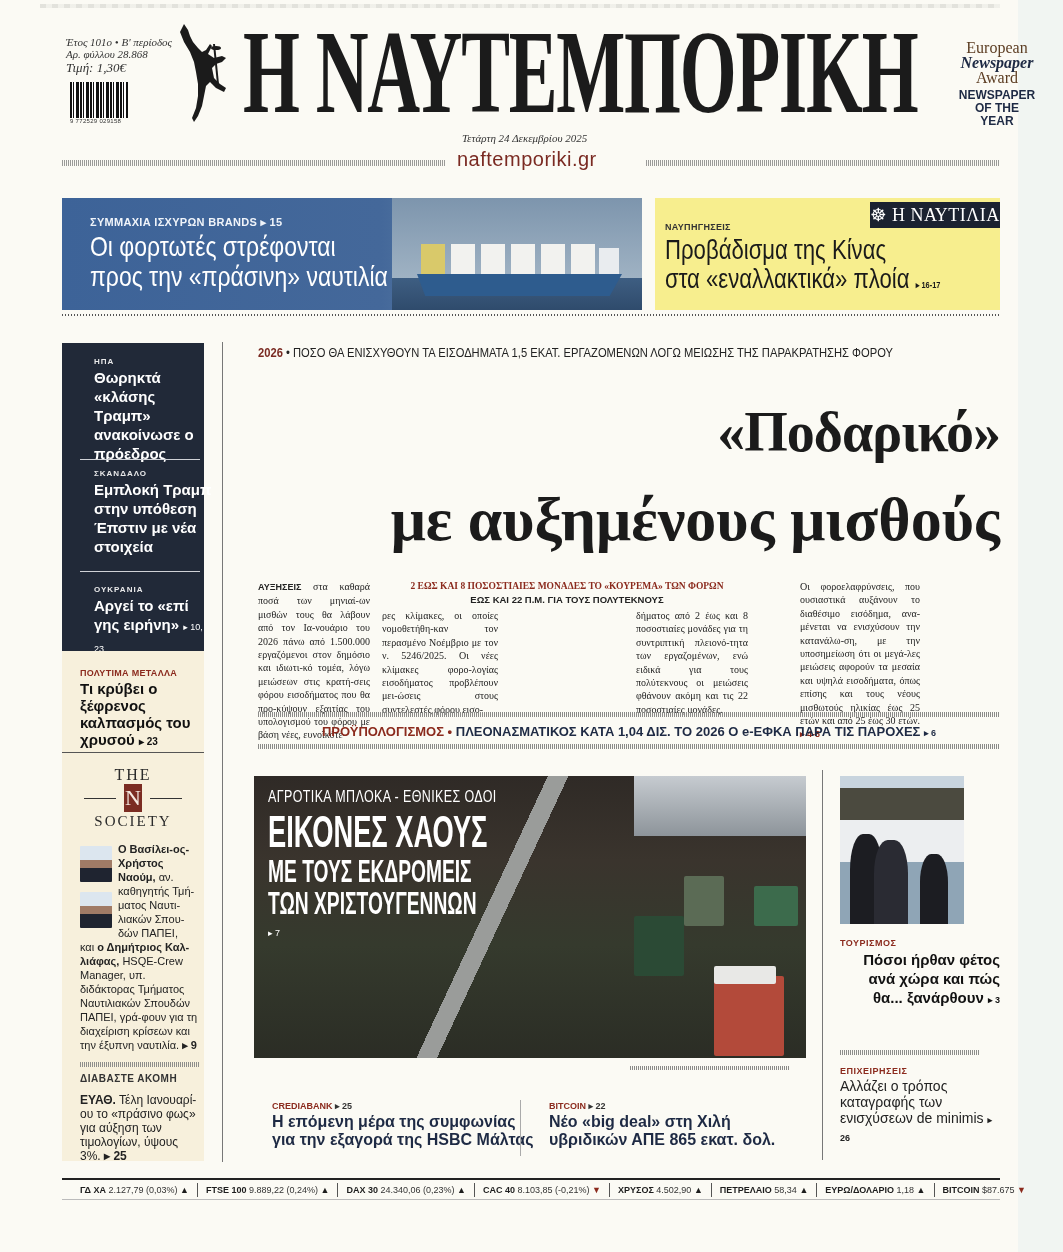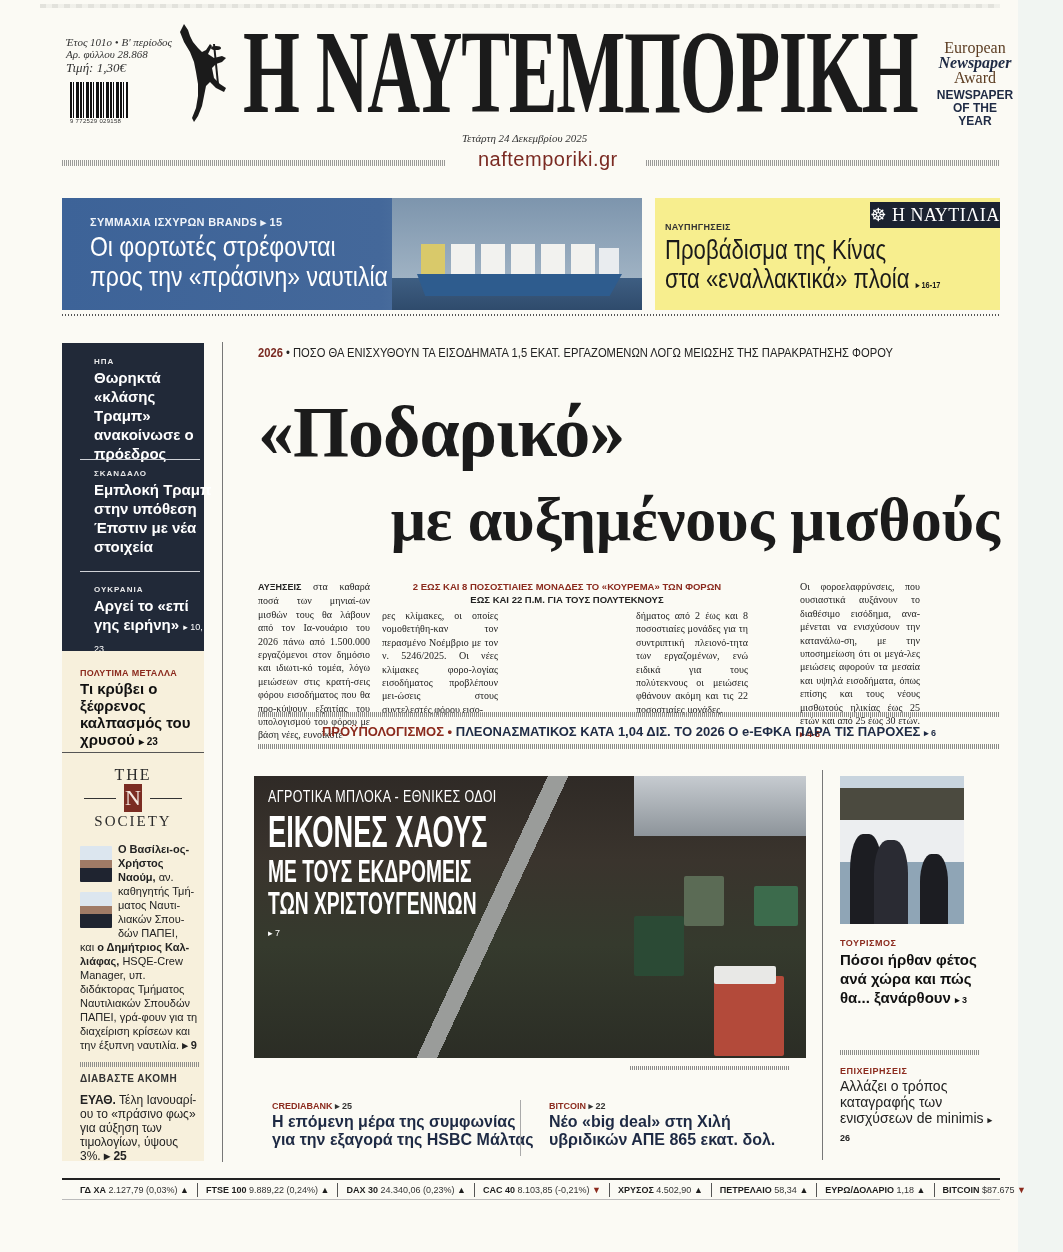--- a/index.html
+++ b/index.html
@@ -15,22 +15,22 @@
   .barcode { position: absolute; left: 70px; top: 82px; width: 70px; height: 44px; }
   .barcode .bars { width: 58px; height: 36px; background: repeating-linear-gradient(90deg,#111 0 2px,#fff 2px 3px,#111 3px 4px,#fff 4px 6px,#111 6px 9px,#fff 9px 10px); }
   .barcode .num { font-size: 6px; color: #333; letter-spacing: .3px; }
   .hermes { position: absolute; left: 178px; top: 22px; width: 52px; height: 102px; }
   .title { position: absolute; left: 243px; top: 20px; width: 626px; height: 106px; font-family: "Liberation Serif", serif; font-weight: 700; font-size: 118px; line-height: 106px; color: #1b1b1b; letter-spacing: -2px; transform: scaleX(.62); transform-origin: left top; white-space: nowrap; }
   .date { position: absolute; left: 462px; top: 132px; font-family: "Liberation Serif", serif; font-style: italic; font-size: 11px; color: #333; }
   .site-row { position: absolute; left: 62px; top: 148px; width: 938px; height: 28px; }
   .hatch { height: 6px; background: repeating-linear-gradient(90deg,#9a9a98 0 1px,#fbfaf4 1px 2px); }
   .site-row .hatch.l { position: absolute; left: 0; top: 12px; width: 384px; }
   .site-row .hatch.r { position: absolute; left: 584px; top: 12px; width: 354px; }
-  .site { position: absolute; left: 416px; top: 0; font-size: 20px; color: #7a2a22; letter-spacing: .5px; }
-  .award { position: absolute; left: 896px; top: 40px; width: 118px; text-align: center; padding-left: 40px; }
+  .site { position: absolute; left: 395px; top: 0; font-size: 20px; color: #7a2a22; letter-spacing: .5px; }
+  .award { position: absolute; left: 918px; top: 40px; width: 118px; text-align: center; padding-left: 40px; }
   .award .eu { font-family: "Liberation Serif", serif; font-size: 16px; line-height: 15px; color: #5c3d22; }
   .award .np { font-family: "Liberation Serif", serif; font-weight: 700; font-size: 16px; line-height: 15px; color: #1e2a44; font-style: italic; }
   .award .aw { font-family: "Liberation Serif", serif; font-size: 16px; line-height: 15px; color: #5c3d22; text-align: right; padding-right: 18px; }
   .award .noty { font-weight: 700; font-size: 12px; line-height: 13px; color: #1e2a44; margin-top: 4px; }
 
   
   .banner-blue { position: absolute; left: 62px; top: 198px; width: 580px; height: 112px; background: linear-gradient(90deg,#3d6398 0%,#44689a 55%,#5b7ea6 70%,#55769c 100%); overflow: hidden; }
   .banner-blue .kicker { position: absolute; left: 28px; top: 18px; font-weight: 700; font-size: 11px; color: #f0f4fa; letter-spacing: .3px; }
   .banner-blue .head { position: absolute; left: 28px; top: 34px; font-size: 28px; line-height: 30px; color: #fff; transform: scaleX(.82); transform-origin: left top; white-space: nowrap; }
   .ship { position: absolute; left: 345px; top: 40px; width: 230px; height: 66px; }
@@ -69,26 +69,26 @@
   .society-text .indent { padding-left: 38px; display: block; }
   .society-text b { font-weight: 700; }
   .read-more { position: absolute; left: 80px; top: 1073px; font-weight: 700; font-size: 10px; letter-spacing: .5px; color: #333; }
   .euath { position: absolute; left: 80px; top: 1093px; width: 120px; font-size: 12px; line-height: 14px; color: #222; }
   .hatch-sm { position: absolute; height: 5px; background: repeating-linear-gradient(90deg,#8d8d8b 0 1px,transparent 1px 2px); }
   .vline { position: absolute; width: 1px; background: #777; }
 
   
   .supra { position: absolute; left: 258px; top: 345px; font-size: 13px; color: #222; white-space: nowrap; transform: scaleX(.86); transform-origin: left top; }
   .supra .yr { color: #7a2a22; font-weight: 700; }
-  .mainhead1 { position: absolute; left: 258px; top: 386px; width: 742px; text-align: left; font-family: "Liberation Serif", serif; font-weight: 700; font-size: 72px; line-height: 92px; color: #1b1b1b; letter-spacing: -1px; }
+  .mainhead1 { position: absolute; left: 258px; top: 386px; width: 742px; text-align: right; font-family: "Liberation Serif", serif; font-weight: 700; font-size: 56px; line-height: 92px; color: #1b1b1b; letter-spacing: -1px; }
   .mainhead2 { position: absolute; left: 258px; top: 486px; width: 742px; text-align: right; font-family: "Liberation Serif", serif; font-weight: 700; font-size: 62px; line-height: 66px; color: #1b1b1b; }
   .bodytext { position: absolute; font-family: "Liberation Serif", serif; font-size: 10px; line-height: 13.4px; color: #222; text-align: justify; }
   .bodytext b { font-family: "Liberation Sans", sans-serif; font-weight: 700; font-size: 9px; }
   .subhead { position: absolute; left: 380px; top: 580px; width: 374px; text-align: center; font-weight: 700; font-size: 9.5px; line-height: 13px; }
-  .subhead .l1 { color: #8b2a1d; }
+  .subhead .l1 { color: #8b2a1d; font-family: Liberation Serif, serif; }
   .subhead .l2 { color: #222; }
 
   .budget-hatch { position: absolute; left: 258px; width: 742px; height: 5px; background: repeating-linear-gradient(90deg,#8a8a88 0 1px,transparent 1px 2px); }
   .budget { position: absolute; left: 258px; top: 724px; width: 742px; text-align: center; font-weight: 700; font-size: 13px; color: #1e2a44; white-space: nowrap; }
   .budget .k { color: #8b2a1d; }
   .budget .pg { font-size: 9px; }
 
   
   .photo-main { position: absolute; left: 254px; top: 776px; width: 552px; height: 282px; overflow: hidden;
     background:
@@ -98,21 +98,21 @@
   .photo-main .trac { position: absolute; border-radius: 2px; }
   .photo-main .kicker { position: absolute; left: 14px; top: 12px; font-size: 16px; color: #fff; transform: scaleX(.78); transform-origin: left top; white-space: nowrap; letter-spacing: .5px; }
   .photo-main .h1 { position: absolute; left: 14px; top: 34px; font-weight: 700; font-size: 44px; line-height: 44px; color: #fff; transform: scaleX(.62); transform-origin: left top; white-space: nowrap; }
   .photo-main .h2 { position: absolute; left: 14px; top: 80px; font-weight: 700; font-size: 31px; line-height: 32px; color: #fff; transform: scaleX(.62); transform-origin: left top; white-space: nowrap; }
   .photo-main .pg { position: absolute; left: 14px; top: 152px; font-size: 9px; color: #fff; }
 
   .tourism-photo { position: absolute; left: 840px; top: 776px; width: 124px; height: 148px; overflow: hidden; background: linear-gradient(180deg,#c8d4de 0 8%,#4b4a3f 8% 30%,#eceef0 30% 58%,#8fa5b6 58% 100%); }
   .tourism-photo .person { position: absolute; bottom: 0; background: #1c1d22; border-radius: 40% 40% 0 0; }
   .side-story { position: absolute; left: 840px; width: 160px; }
   .side-story .k { font-weight: 700; font-size: 9px; color: #8b2a1d; letter-spacing: .5px; }
-  .side-story .h { font-weight: 700; font-size: 15px; line-height: 19px; color: #111; margin-top: 2px; }
+  .side-story .h { font-weight: 700; font-size: 15px; line-height: 19px; color: #111; margin-top: 2px; text-align: right; }
   .side-story .h2 { font-size: 14px; line-height: 16px; color: #222; margin-top: 2px; }
   .side-story .pg { font-size: 9px; font-weight: 700; }
 
   .bottom-story { position: absolute; top: 1101px; }
   .bottom-story .k { font-weight: 700; font-size: 9px; color: #8b2a1d; }
   .bottom-story .k .pg { color: #333; }
   .bottom-story .h { font-weight: 700; font-size: 16px; line-height: 18px; color: #1e2a44; margin-top: 2px; white-space: nowrap; }
 
   
   .ticker { position: absolute; left: 62px; top: 1178px; width: 938px; height: 22px; border-top: 2px solid #222; border-bottom: 1px solid #bbb; display: flex; align-items: center; font-size: 9px; color: #333; white-space: nowrap; }

